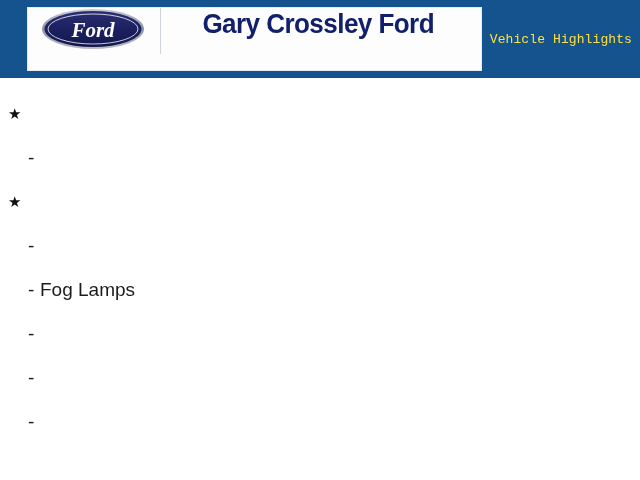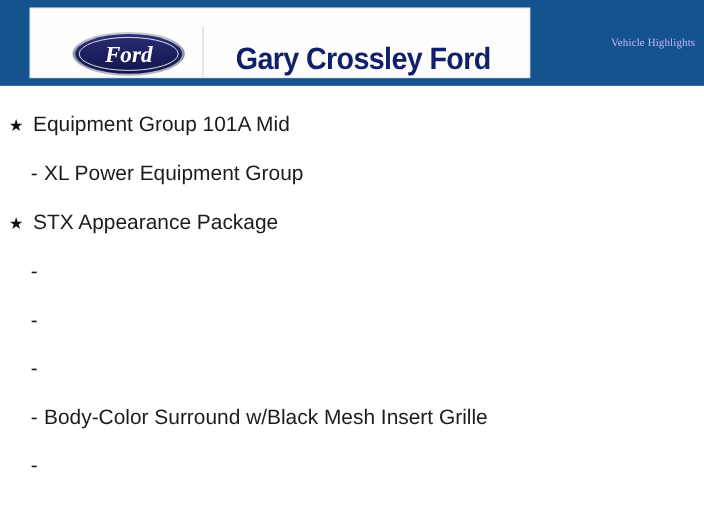--- a/index.html
+++ b/index.html
@@ -28,22 +28,21 @@
   .logo-card {
     position: absolute;
     left: 27px;
     top: 7px;
     width: 455px;
     height: 64px;
     background: #fdfdfd;
     border: 1px solid #e6eaf0;
     box-sizing: border-box;
     display: flex;
-    align-items: flex-end;
-    padding-left: 24px;
+    align-items: flex-start;
   }
 
   .ford-oval-wrap {
     width: 130px;
     display: flex;
     align-items: center;
     justify-content: center;
     flex: 0 0 auto;
   }
 
@@ -72,23 +71,23 @@
     padding-right: 6px;
   }
 
   .highlights-label {
     position: absolute;
     right: 8px;
     top: 0;
     height: 78px;
     display: flex;
     align-items: center;
-    color: #c4b5fd;
-    font-size: 10px;
-    font-family: Liberation Serif, serif;
+    color: #fde047;
+    font-size: 13px;
+    font-family: Liberation Mono, monospace;
     letter-spacing: 0.1px;
     white-space: nowrap;
   }
 
   
   .content {
     position: relative;
     width: 640px;
     padding-top: 14px;
     box-sizing: border-box;
@@ -172,40 +171,37 @@
     <div class="dealer-name">Gary Crossley Ford</div>
   </div>
 
   <div class="highlights-label">Vehicle Highlights</div>
 </div>
 
 <div class="content">
   <ul class="hl-list">
       <li class="hl-item level-main">
         <span class="bullet-star">★</span>
-        <span class="hl-text">Equipment Group 101A Mid</span>
-      </li>
-      <li class="hl-item level-sub">
-        <span class="bullet-dash">-</span>
-        <span class="hl-text">XL Power Equipment Group</span>
+      </li>
+      <li class="hl-item level-sub">
+        <span class="bullet-dash">-</span>
       </li>
       <li class="hl-item level-main">
         <span class="bullet-star">★</span>
-        <span class="hl-text">STX Appearance Package</span>
-      </li>
-      <li class="hl-item level-sub">
-        <span class="bullet-dash">-</span>
-      </li>
-      <li class="hl-item level-sub">
-        <span class="bullet-dash">-</span>
-      </li>
-      <li class="hl-item level-sub">
-        <span class="bullet-dash">-</span>
-      </li>
-      <li class="hl-item level-sub">
-        <span class="bullet-dash">-</span>
-        <span class="hl-text">Body-Color Surround w/Black Mesh Insert Grille</span>
+      </li>
+      <li class="hl-item level-sub">
+        <span class="bullet-dash">-</span>
+      </li>
+      <li class="hl-item level-sub">
+        <span class="bullet-dash">-</span>
+        <span class="hl-text">Fog Lamps</span>
+      </li>
+      <li class="hl-item level-sub">
+        <span class="bullet-dash">-</span>
+      </li>
+      <li class="hl-item level-sub">
+        <span class="bullet-dash">-</span>
       </li>
       <li class="hl-item level-sub">
         <span class="bullet-dash">-</span>
       </li>
     </ul>
 </div>
 
 </body></html>

